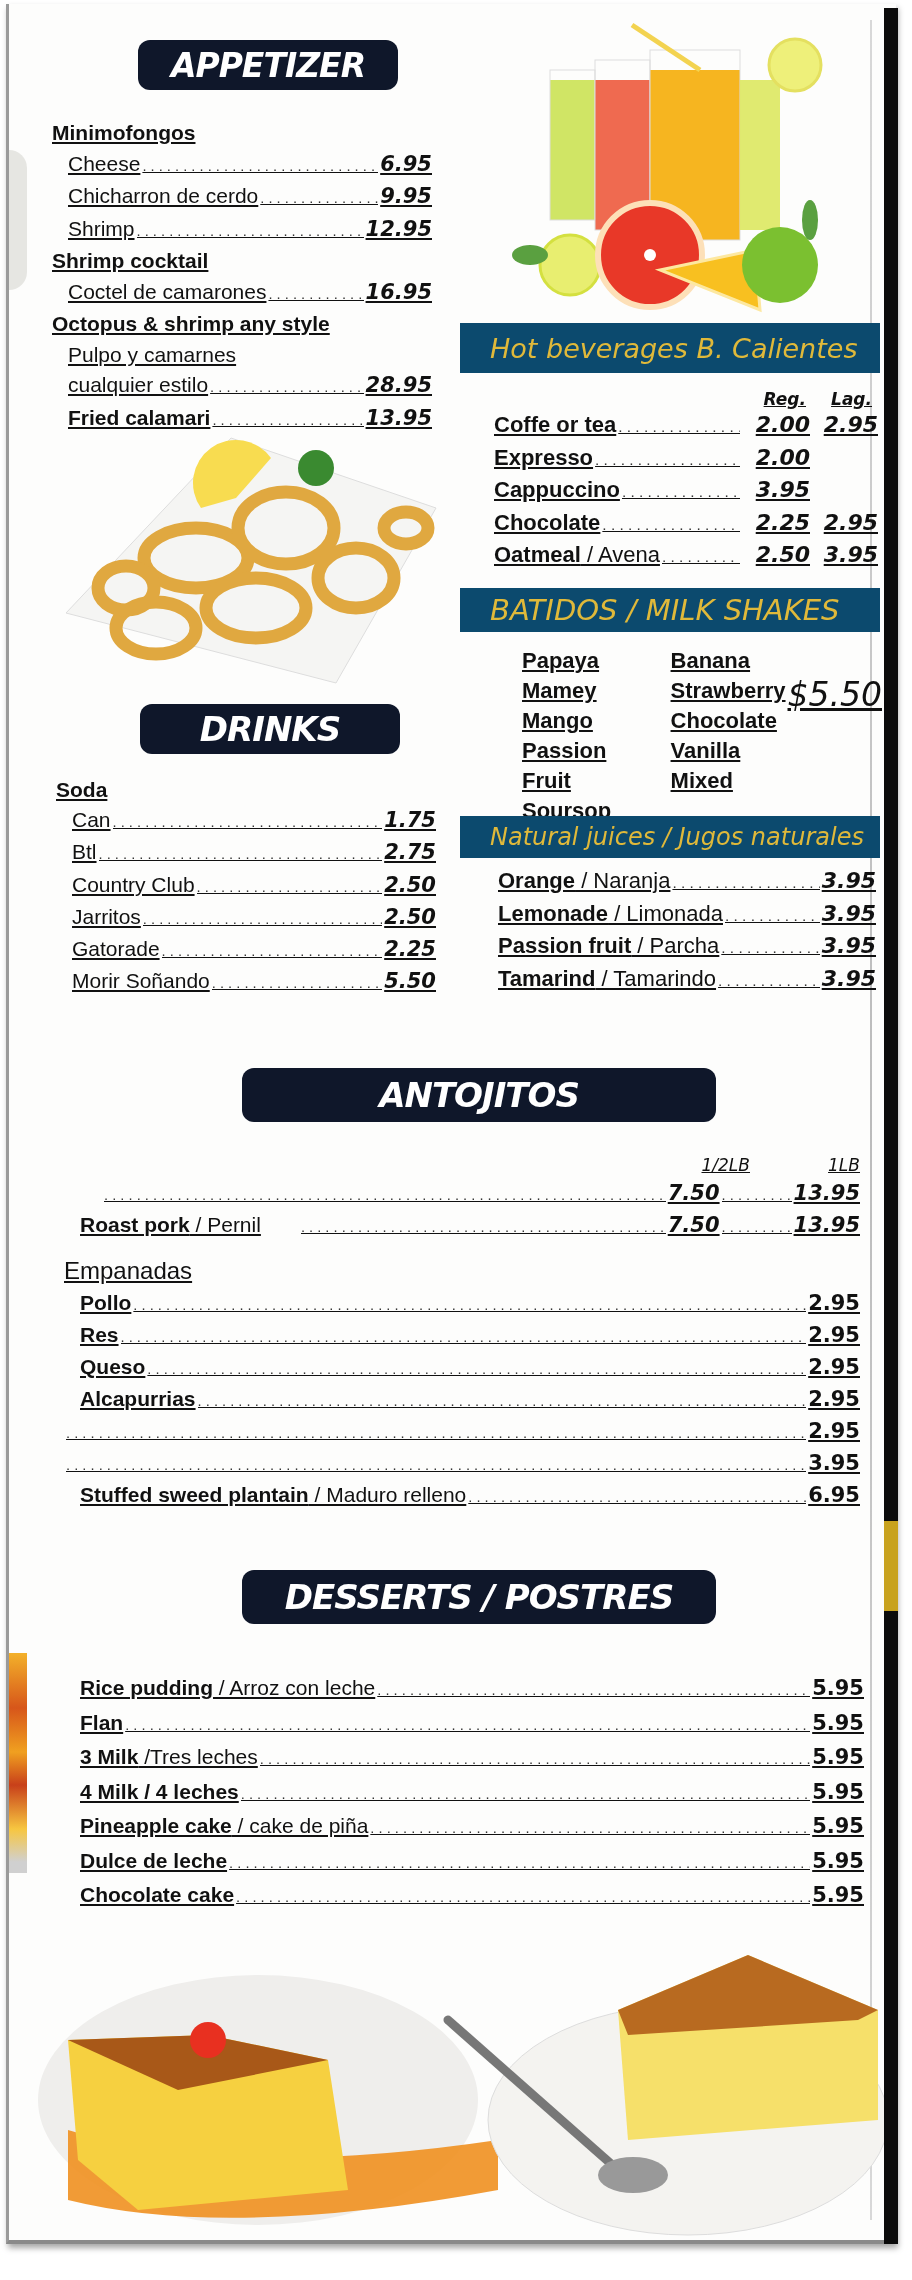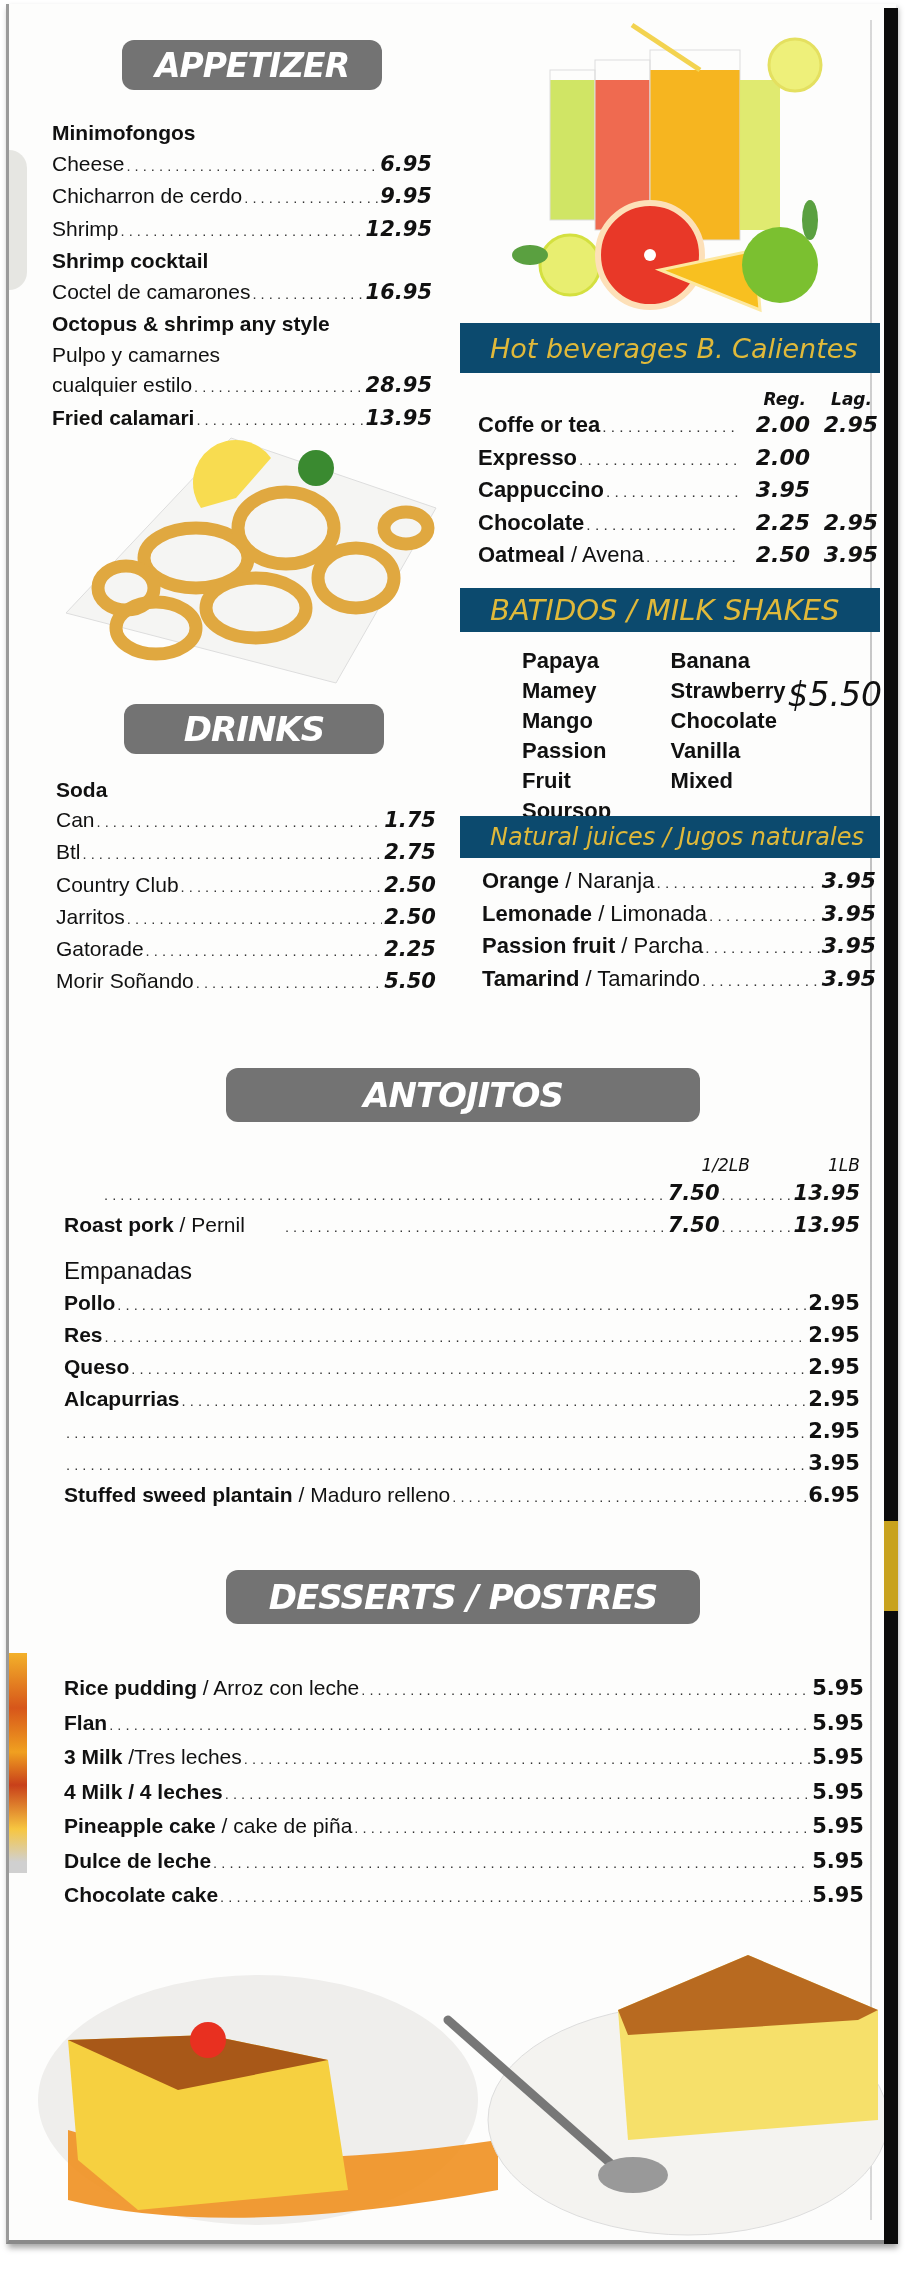--- a/index.html
+++ b/index.html
@@ -13,34 +13,34 @@
   }
   .right-strip { position: absolute; left: 884px; top: 8px; width: 14px; height: 2236px; background: #0b0b0b; }
   .right-strip .gold { position: absolute; left: 0; top: 1513px; width: 14px; height: 90px; background: #c8a21e; }
   .fold { position: absolute; left: 870px; top: 20px; width: 2px; height: 2200px; background: linear-gradient(#d8d8d8,#bbb,#d8d8d8); }
   .left-orange { position: absolute; left: 9px; top: 1653px; width: 18px; height: 220px;
     background: linear-gradient(180deg,#f3b12a,#d7561a 25%,#f0a020 45%,#c8401a 60%,#f7c640 80%,#d0d0d0 95%); }
   .left-plate { position: absolute; left: 9px; top: 150px; width: 18px; height: 140px; border-radius: 0 60px 60px 0; background: #e6e6e2; }
 
   
   .pill {
-    position: absolute; background: #737373; color: #fff; border-radius: 12px;
+    position: absolute; background: #0f172a; color: #fff; border-radius: 12px;
     font-family: "DejaVu Sans", sans-serif; font-weight: bold; font-style: italic;
-    display: flex; align-items: center; justify-content: center; letter-spacing: -1px;
+    display: flex; align-items: center; justify-content: center; letter-spacing: -1px; margin-left: 16px;
   }
   
   .bar {
     position: absolute; left: 460px; width: 420px; background: #0c4a6e; color: #e0b93a;
     font-family: "DejaVu Sans", sans-serif; font-style: italic; display: flex; align-items: center; padding-left: 30px;
     white-space: nowrap; overflow: hidden;
   }
 
-  .list { position: absolute; }
+  .list { position: absolute; text-decoration: underline; }
   .row { display: flex; align-items: baseline; white-space: nowrap; }
-  .row .name { flex: 0 0 auto; }
+  .row .name { flex: 0 0 auto; margin-left: 16px; }
   .row .b { font-weight: bold; }
   .row .dots { flex: 1 1 auto; overflow: hidden; margin: 0 2px; color: #333; letter-spacing: 3px; font-size: 0.7em; }
   .row .dots::before { content: ". . . . . . . . . . . . . . . . . . . . . . . . . . . . . . . . . . . . . . . . . . . . . . . . . . . . . . . . . . . . . . . . . . . . . . . . . . . . . . . . . . . . . . . . . . . . . . . . . . . . . . . . . . . . . . . . . . . . . . . . . . . . . . . . . . . . . . . . . . . . . . . . . . . . . . . ."; letter-spacing: 0; }
   .row .price { flex: 0 0 auto; font-style: italic; font-weight: bold; font-family: "DejaVu Sans", sans-serif; }
   .row .price2 { flex: 0 0 auto; font-style: italic; font-weight: bold; font-family: "DejaVu Sans", sans-serif; width: 68px; text-align: right; }
   .sub { font-weight: bold; }
 
   .appetizer { left: 52px; top: 118px; width: 380px; font-size: 21px; line-height: 30.5px; }
   .drinks { left: 56px; top: 775px; width: 380px; font-size: 21px; line-height: 30.2px; }
   .hot { left: 478px; top: 364px; width: 400px; font-size: 22px; line-height: 30.5px; }

